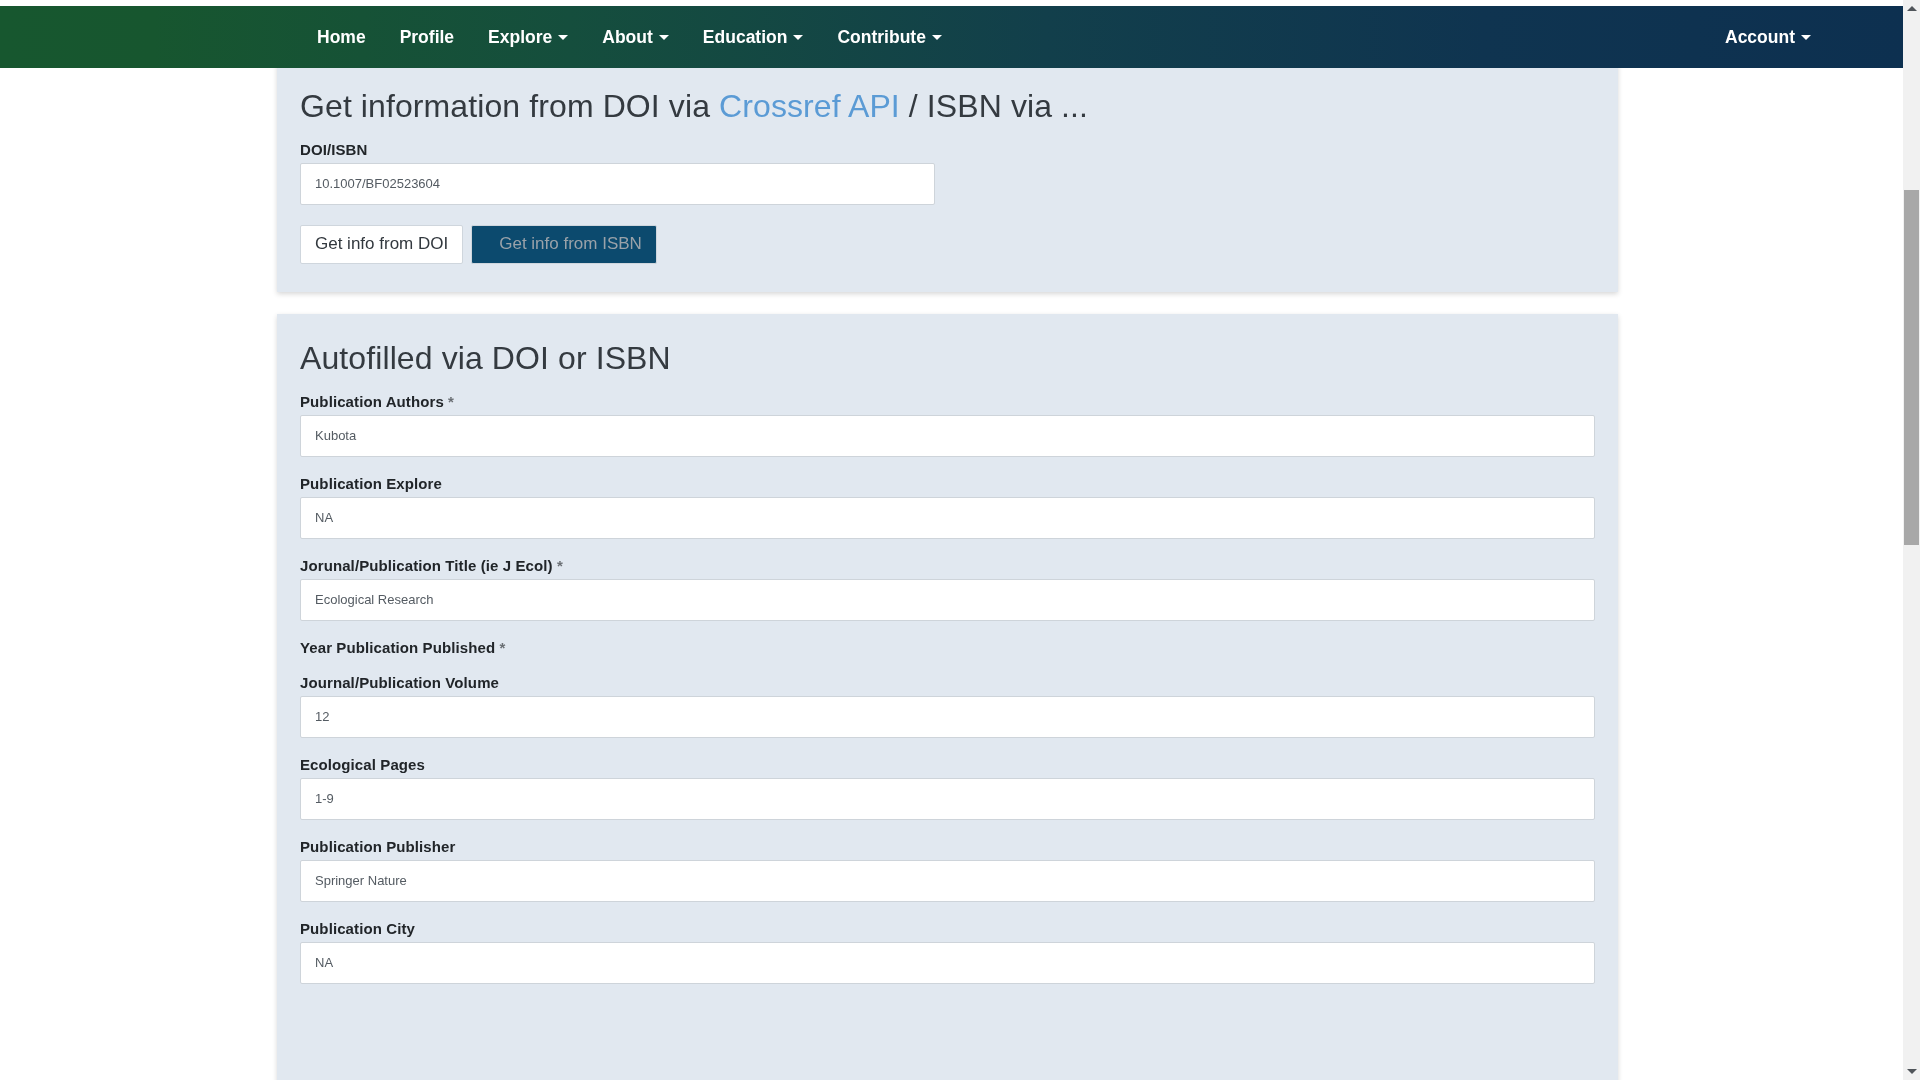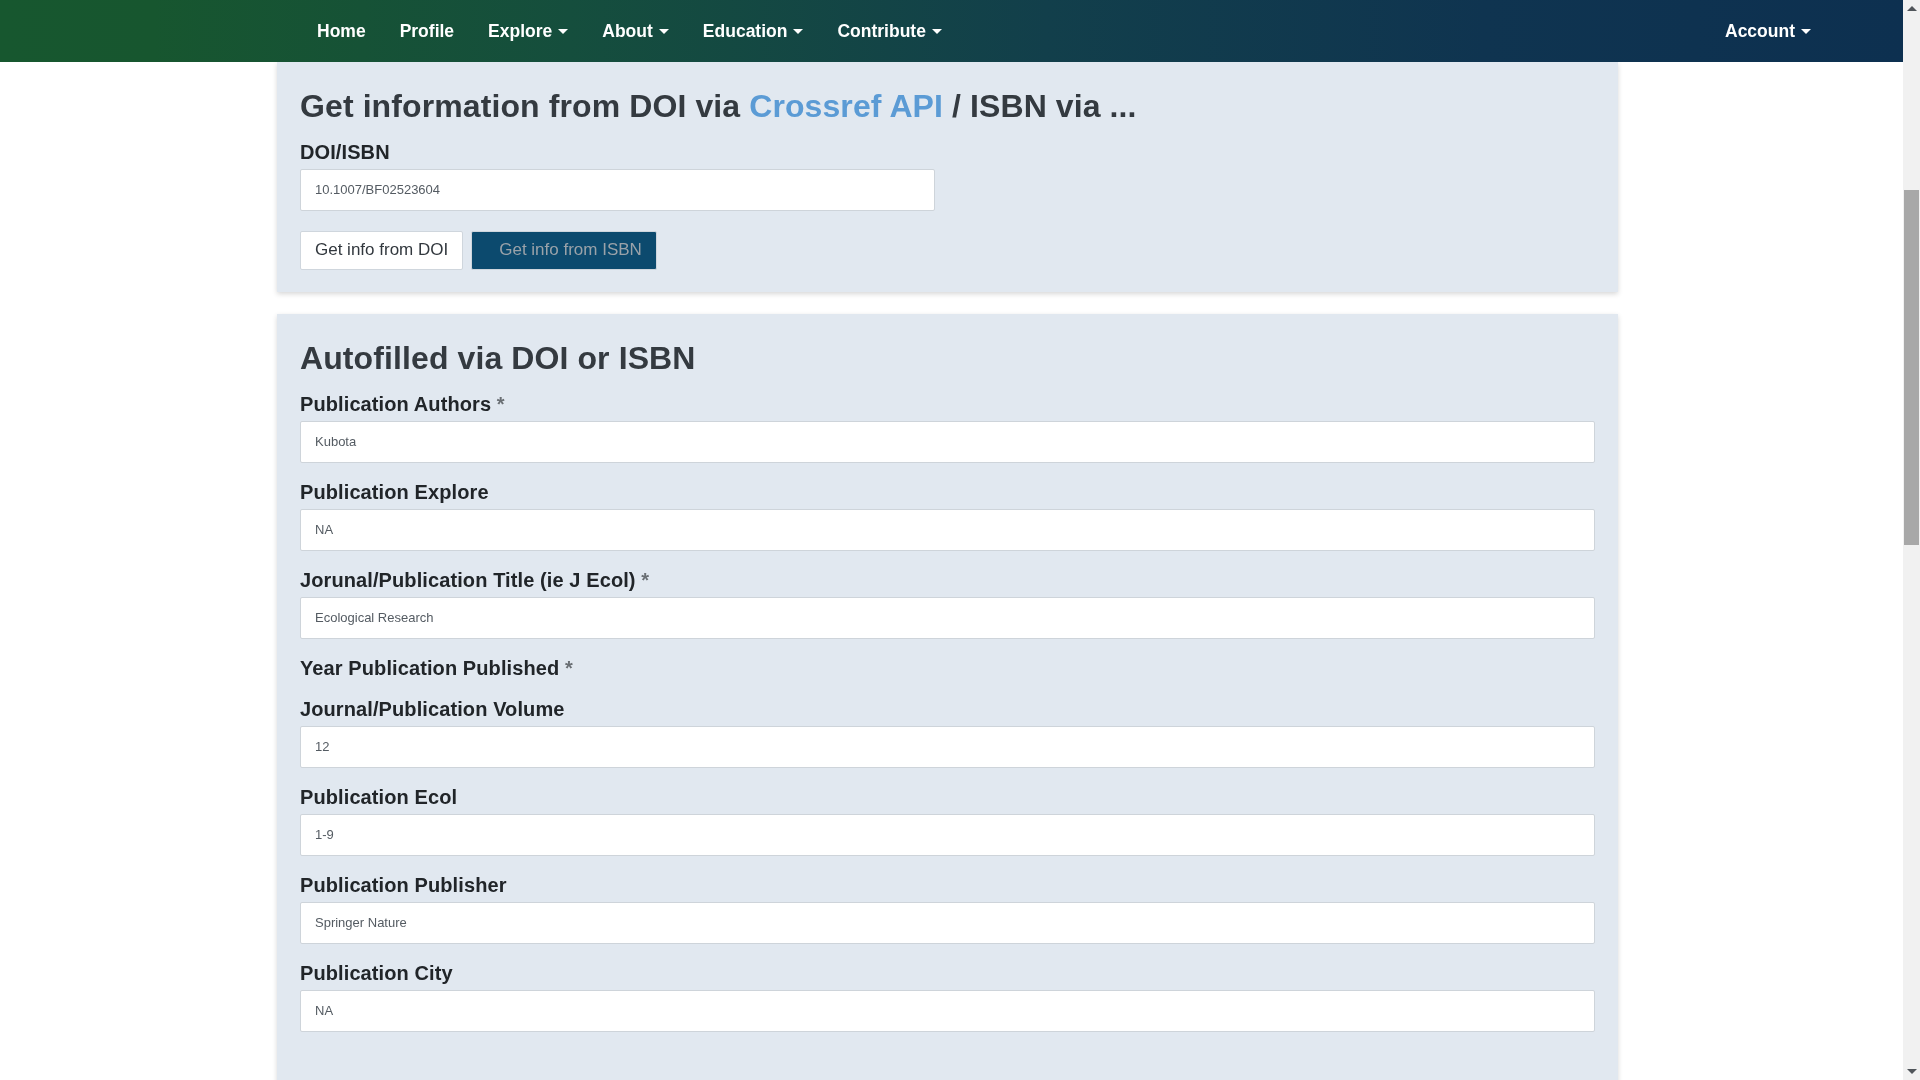--- a/index.html
+++ b/index.html
@@ -18,21 +18,21 @@
     position: relative;
     width: 1920px;
     height: 1080px;
     background: #ffffff;
     overflow: hidden;
   }
 
   
   .navbar {
     position: absolute;
-    top: 0; left: 0;
+    top: 6px; left: 0;
     width: 1903px;
     height: 62px;
     background: linear-gradient(90deg, #17572f 0%, #17562f 8%, #154e3d 30%, #123f4b 55%, #0f3450 78%, #0d3050 100%);
     display: flex;
     align-items: center;
     z-index: 20;
   }
   .nav-left {
     display: flex;
     align-items: center;
@@ -83,35 +83,35 @@
     width: 1341px;
     background: #e1e8f0;
     box-shadow: 0 2px 5px rgba(0,0,0,0.16);
     padding: 26px 23px 26px 23px;
   }
   #card-doi { top: 0px; height: 230px; }
   #card-autofill { top: 252px; height: 900px; }
 
   .card-title {
     font-size: 32px;
-    font-weight: 700;
+    font-weight: 400;
     color: #343a40;
     margin: 0 0 16px 0;
     line-height: 1.15;
     letter-spacing: 0.1px;
   }
   .card-title .link {
     color: #5b9bd5;
     text-decoration: none;
     cursor: pointer;
   }
 
   .form-label {
     display: block;
-    font-size: 20px;
+    font-size: 15px;
     font-weight: bold;
     color: #212529;
     margin: 0 0 5px 0;
     letter-spacing: 0.1px;
   }
   .req { color: #6a6f74; font-weight: bold; }
 
   .form-input {
     display: block;
     width: 100%;
@@ -261,21 +261,21 @@
             <input type="text" class="form-input" placeholder="Jorunal/Publication Title" value="Ecological Research" style="">
           </div>
           <div class="field-group">
             <label class="form-label">Year Publication Published<span class="req"> *</span></label>
           </div>
           <div class="field-group">
             <label class="form-label">Journal/Publication Volume</label>
             <input type="text" class="form-input" placeholder="Journal/Publication Volume" value="12" style="">
           </div>
           <div class="field-group">
-            <label class="form-label">Publication Ecol</label>
+            <label class="form-label">Ecological Pages</label>
             <input type="text" class="form-input" placeholder="Publication Pages" value="1-9" style="">
           </div>
           <div class="field-group">
             <label class="form-label">Publication Publisher</label>
             <input type="text" class="form-input" placeholder="Publication Publisher" value="Springer Nature" style="">
           </div>
           <div class="field-group">
             <label class="form-label">Publication City</label>
             <input type="text" class="form-input" placeholder="Publication City" value="NA" style="">
           </div>

